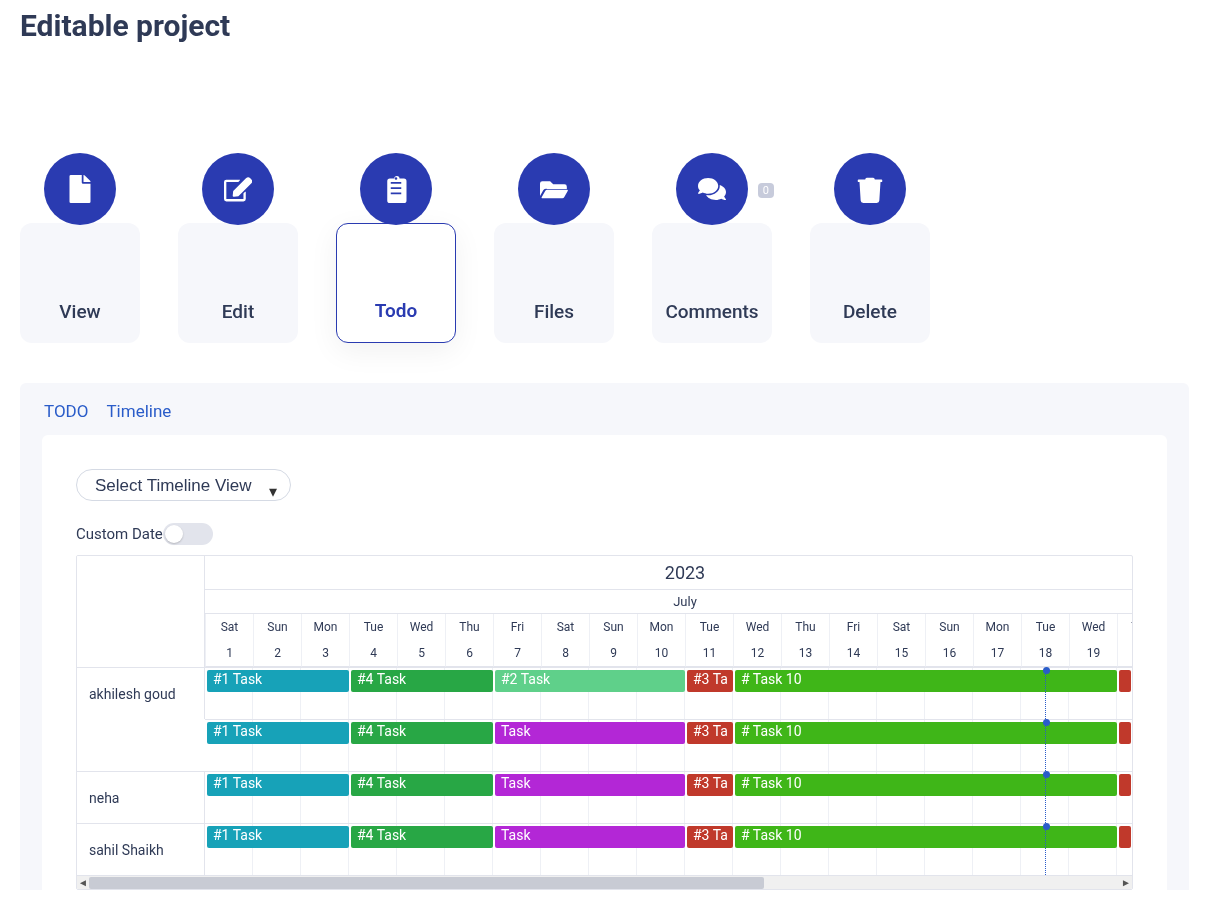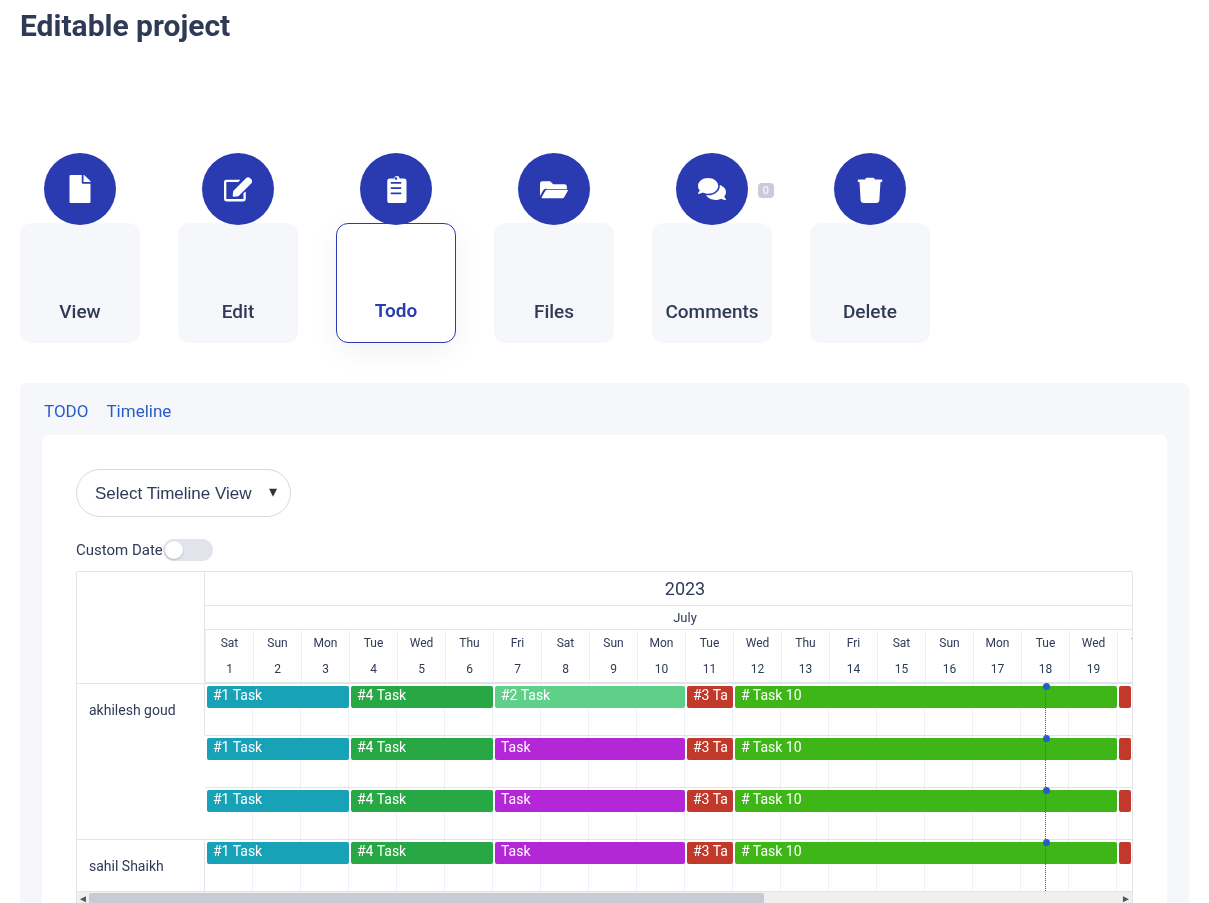--- a/index.html
+++ b/index.html
@@ -91,21 +91,21 @@
   .subtab:first-child { color: #2a5cc9; }
   .inner {
     margin: 0 22px;
     background: #fff;
     border-radius: 6px 6px 0 0;
     padding: 34px 34px 0 34px;
   }
   .select-wrap { margin-bottom: 22px; }
   select.tl-select {
     font-size: 17px;
-    height: 48px;
+    height: 32px;
     padding: 0 38px 0 18px;
     border: 1px solid #d5dae4;
     border-radius: 24px;
     background: #fff;
     color: #2f3a56;
     appearance: none;
   }
   .select-wrap { position: relative; display: inline-block; }
   .select-wrap::after {
     content: "▾";
@@ -392,20 +392,21 @@
             </div>
             <div class="row-track" style="grid-row: 6;">
               <div class="bar" style="left: 2px; width: 142px; background: rgb(23, 162, 184);">#1 Task</div>
               <div class="bar" style="left: 146px; width: 142px; background: rgb(40, 167, 69);">#4 Task</div>
               <div class="bar" style="left: 290px; width: 190px; background: rgb(179, 39, 214);">Task</div>
               <div class="bar" style="left: 482px; width: 46px; background: rgb(192, 57, 43);">#3 Ta</div>
               <div class="bar" style="left: 530px; width: 382px; background: rgb(63, 182, 24);"># Task 10</div>
               <div class="bar" style="left: 914px; width: 7.6px; background: rgb(192, 57, 43);"></div>
               <div class="today-line" style="left: 840px;"></div>
             </div>
+            <div class="row-head" style="grid-row: 7;">neha</div>
             <div class="row-track" style="grid-row: 7;">
               <div class="bar" style="left: 2px; width: 142px; background: rgb(23, 162, 184);">#1 Task</div>
               <div class="bar" style="left: 146px; width: 142px; background: rgb(40, 167, 69);">#4 Task</div>
               <div class="bar" style="left: 290px; width: 190px; background: rgb(179, 39, 214);">Task</div>
               <div class="bar" style="left: 482px; width: 46px; background: rgb(192, 57, 43);">#3 Ta</div>
               <div class="bar" style="left: 530px; width: 382px; background: rgb(63, 182, 24);"># Task 10</div>
               <div class="bar" style="left: 914px; width: 7.6px; background: rgb(192, 57, 43);"></div>
               <div class="today-line" style="left: 840px;"></div>
             </div>
             <div class="row-head" style="grid-row: 8;">sahil Shaikh</div>

